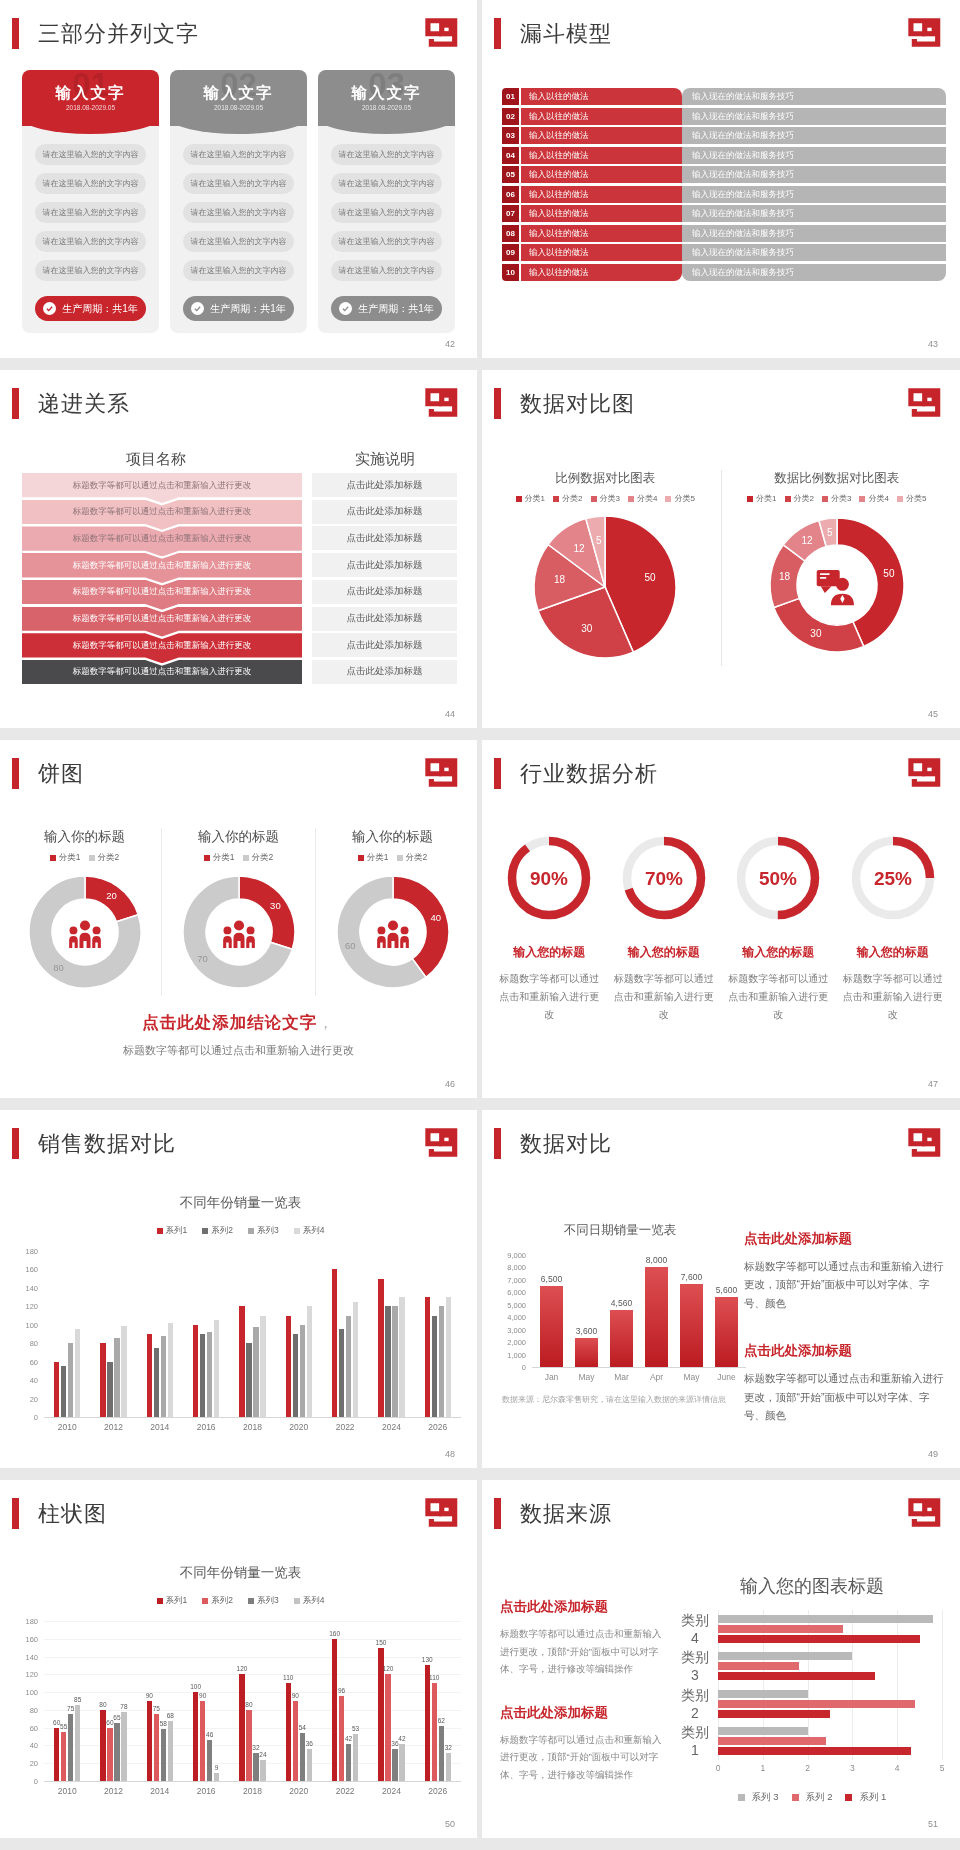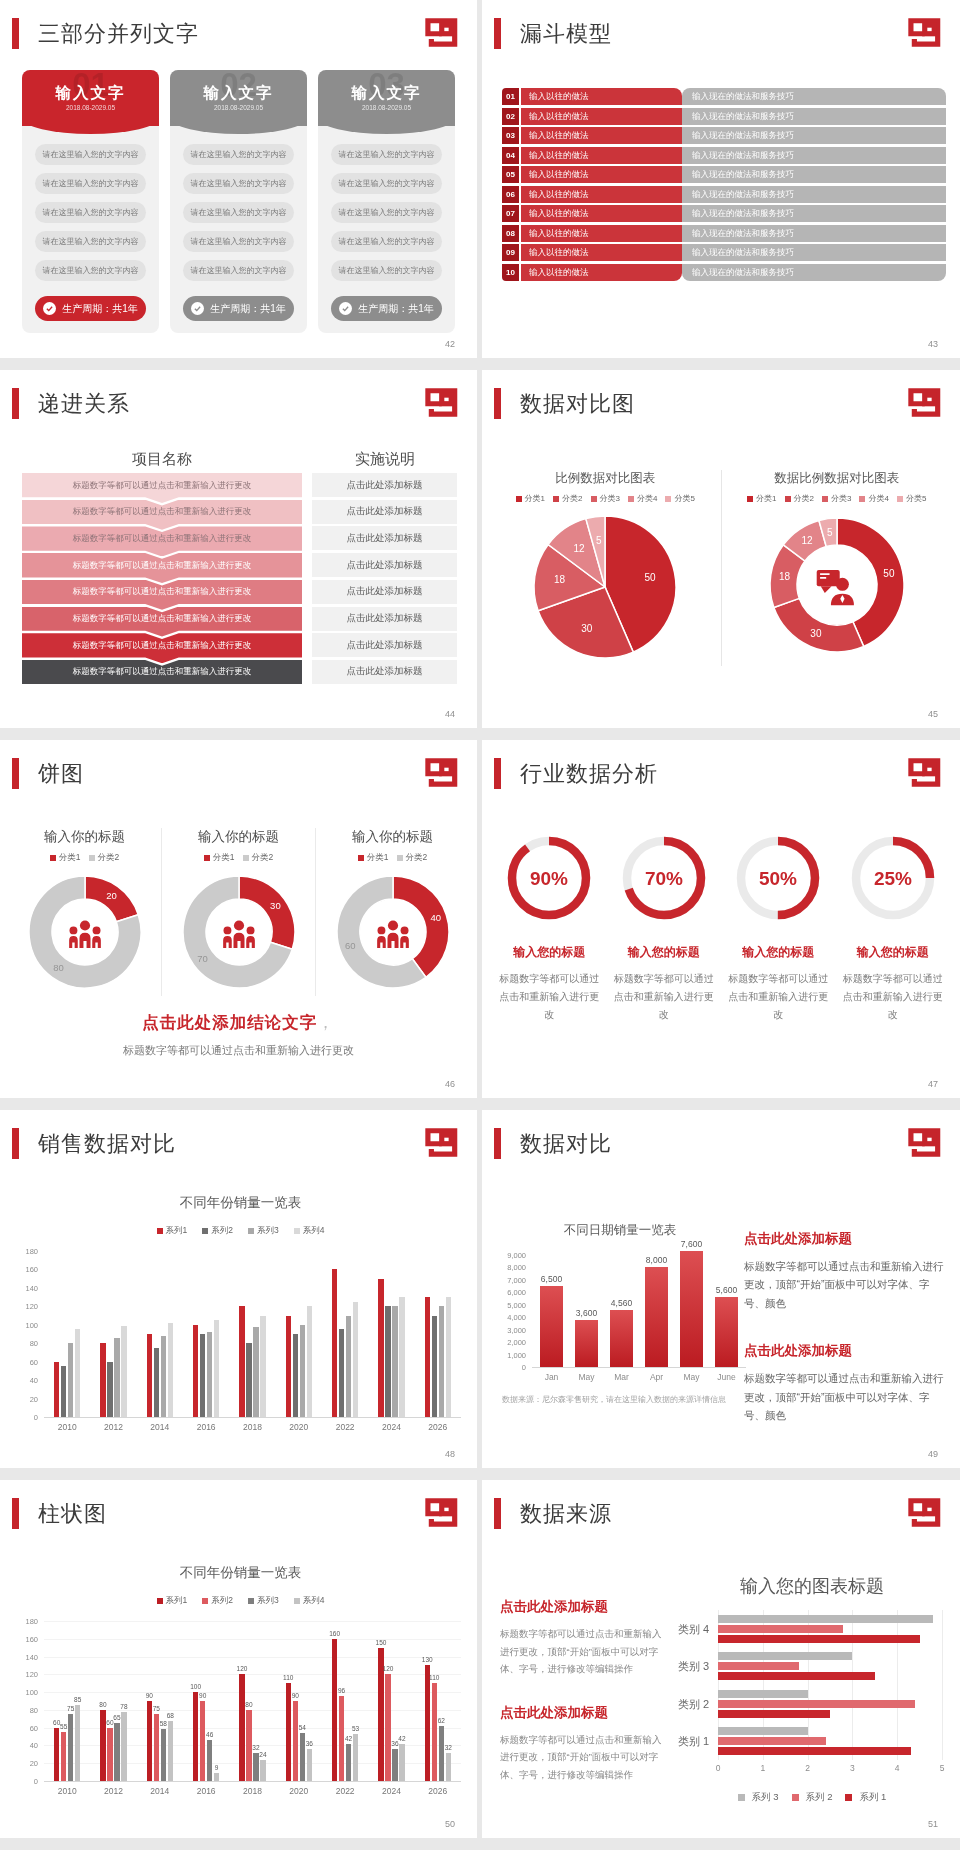--- a/index.html
+++ b/index.html
@@ -97,21 +97,21 @@
   .mnote{position:absolute;left:20px;top:284px;font-size:8px;color:#a3a3a3}
   .tblocks{position:absolute}
   .tb-head{font-size:13.5px;font-weight:bold;color:#c7262c;margin-bottom:9px}
   .tb-body{font-size:10.5px;color:#666;line-height:1.75}
   
   .hchart{position:absolute;left:196px;right:14px;top:94px}
   .hplot{position:relative;height:150px;margin:12px 4px 0 40px;display:flex;flex-direction:column;justify-content:space-between}
   .hgrid{position:absolute;top:0;bottom:0;width:1px;background:#ececec}
   .hgroup{position:relative;flex:1;display:flex;flex-direction:column;justify-content:center;gap:2px}
   .hbar{height:8px}
-  .hcat{position:absolute;left:-40px;width:34px;text-align:left;font-size:11px;color:#666;top:50%;transform:translateY(-50%)}
+  .hcat{position:absolute;left:-40px;width:34px;text-align:center;font-size:14px;color:#666;top:50%;transform:translateY(-50%)}
   .hxlabels{position:relative;height:12px;margin:3px 4px 0 40px}
   .hxlabels span{position:absolute;transform:translateX(-50%);font-size:8.5px;color:#8c8c8c}
   .hlegend{display:flex;justify-content:center;gap:13px;font-size:9.5px;color:#666;margin-top:16px}
   .sq{width:7px;height:7px;display:inline-block;margin-right:4px}
 </style>
 </head>
 <body>
 
 <div id="grid">
 
@@ -271,21 +271,21 @@
     <div class="shead">
       <span class="accent"></span>
       <span class="stitle">递进关系</span>
     </div>
     <span class="logo"><svg viewBox="0 0 44 44" width="38" height="38">
           <g fill="none" stroke="#c5242b" stroke-width="6">
             <path d="M12 30 V36 H39 V9 H8 V24 H24"></path>
             <rect x="24" y="14" width="11" height="10"></rect>
           </g>
         </svg></span>
-    <span class="phdr" style="left:22px;width:280px">项目名称</span>
+    <span class="phdr" style="left:16px;width:280px">项目名称</span>
     <span class="phdr" style="left:312px;width:146px">实施说明</span>
     <div class="prows" id="prows44">
         <div class="prow">
           <div class="chev" style="background: rgb(245, 214, 216); color: rgb(141, 115, 119);">标题数字等都可以通过点击和重新输入进行更改</div>
           <div class="pright">点击此处添加标题</div>
         </div>
         <div class="prow">
           <div class="chev" style="background: rgb(240, 192, 195); color: rgb(141, 115, 119);">标题数字等都可以通过点击和重新输入进行更改</div>
           <div class="pright">点击此处添加标题</div>
         </div>
@@ -632,30 +632,30 @@
           <span class="ylab" style="top: 58.2222px; left: -36px; width: 30px;">4,000</span>
           <span class="ylab" style="top: 45.7778px; left: -36px; width: 30px;">5,000</span>
           <span class="ylab" style="top: 33.3333px; left: -36px; width: 30px;">6,000</span>
           <span class="ylab" style="top: 20.8889px; left: -36px; width: 30px;">7,000</span>
           <span class="ylab" style="top: 8.44444px; left: -36px; width: 30px;">8,000</span>
           <span class="ylab" style="top: -4px; left: -36px; width: 30px;">9,000</span>
           <div class="mbars">
             <div class="mbar" style="height: 80.8889px;">
               <span class="mlab">6,500</span>
             </div>
-            <div class="mbar" style="height: 47px;">
+            <div class="mbar" style="height: 29px;">
               <span class="mlab">3,600</span>
             </div>
             <div class="mbar" style="height: 56.7467px;">
               <span class="mlab">4,560</span>
             </div>
             <div class="mbar" style="height: 99.5556px;">
               <span class="mlab">8,000</span>
             </div>
-            <div class="mbar" style="height: 116px;">
+            <div class="mbar" style="height: 83px;">
               <span class="mlab">7,600</span>
             </div>
             <div class="mbar" style="height: 69.6889px;">
               <span class="mlab">5,600</span>
             </div>
           </div>
         </div>
       <div class="mxlabels" id="xlab49">
           <span>Jan</span>
           <span>May</span>

